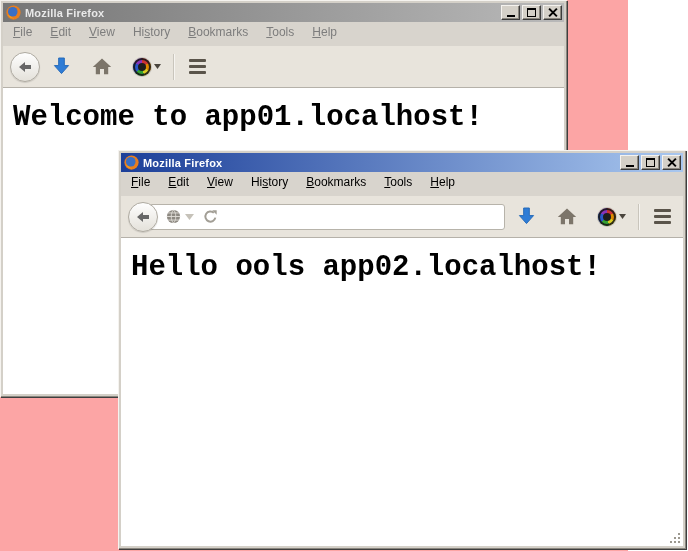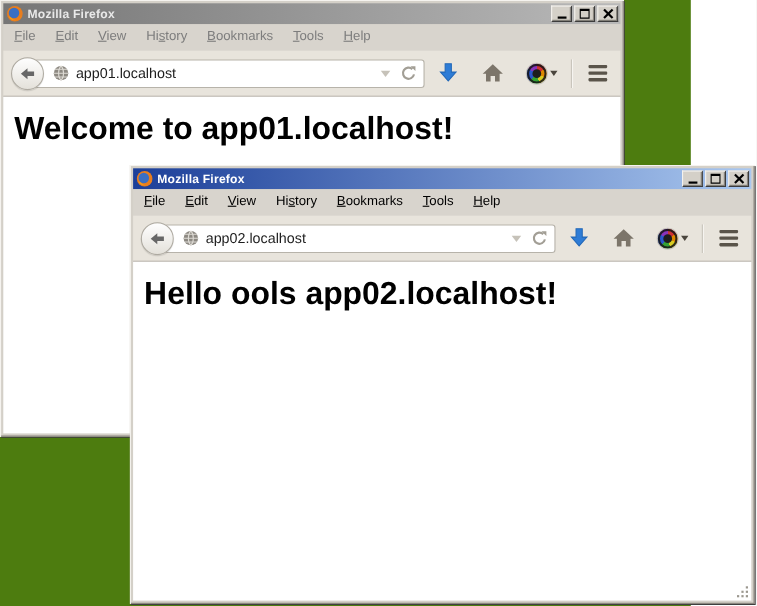--- a/index.html
+++ b/index.html
@@ -1,18 +1,18 @@
 <!DOCTYPE html>
 <html><head>
 <meta charset="utf-8">
 <style>
   * { box-sizing: border-box; margin: 0; padding: 0; }
   html,body { width:688px; height:551px; overflow:hidden; }
   body { font-family:"Liberation Sans", sans-serif; background:#ffffff; }
-  .stage { position:relative; width:628px; height:551px; background:#4d7c0f; }
+  .stage { position:relative; width:628px; height:551px; background:#fca5a5; }
 
   
   .window {
     position:absolute; display:flex; flex-direction:column;
     background:#d4d0c8; padding:3px;
     box-shadow: inset 1px 1px 0 #f5f3ef, inset -1px -1px 0 #8a867e, 1px 1px 0 #3f3f3f;
   }
   .win-back  { left:0;   top:0;   width:567px; height:397px; }
   .win-front { left:118px; top:150px; width:568px; height:399px; }
 
@@ -87,21 +87,21 @@
   }
   .wheel::after { content:""; position:absolute; inset:5px; border-radius:50%; background:#1d1d1d; }
   .i-caret { margin:0 8px 0 3px; display:flex; }
   .sep { width:1px; height:26px; background:#c9c5bc; box-shadow:1px 0 0 #f6f4f0; margin:0 9px 0 4px; }
   .burger { display:flex; flex-direction:column; gap:3px; margin:0 5px 0 6px; }
   .burger i { width:17px; height:3px; background:#5a544a; border-radius:1px; }
 
   
   .content { flex:1; background:#ffffff; position:relative; overflow:hidden; }
   .content h1 {
-    font-family:Liberation Sans, sans-serif; font-weight:bold;
+    font-family:Liberation Mono, monospace; font-weight:bold;
     font-size:29px; color:#000000; margin:13px 0 0 10px; white-space:nowrap;
   }
   .grip { position:absolute; right:2px; bottom:2px; width:13px; height:13px; }
   .grip i { position:absolute; width:2px; height:2px; background:#9c988f; box-shadow:1px 1px 0 #ffffff; }
   .grip i:nth-child(1){ right:1px;  bottom:9px; }
   .grip i:nth-child(2){ right:1px;  bottom:5px; }
   .grip i:nth-child(3){ right:5px;  bottom:5px; }
   .grip i:nth-child(4){ right:1px;  bottom:1px; }
   .grip i:nth-child(5){ right:5px;  bottom:1px; }
   .grip i:nth-child(6){ right:9px;  bottom:1px; }
@@ -141,38 +141,20 @@
       <span class="menu-item"><i></i><u>T</u><i>ools</i></span>
       <span class="menu-item"><i></i><u>H</u><i>elp</i></span>
     </div>
 
     <div class="navbar">
       <span class="nav-back">
         <svg width="14" height="12" viewBox="0 0 14 12">
             <path d="M1 6 L7 1 V4 H13 V8 H7 V11 Z" fill="#676767"></path>
           </svg>
       </span>
-      <span class="urlbar">
-        <svg width="15" height="15" viewBox="0 0 16 16">
-          <circle cx="8" cy="8" r="7" fill="#8d8982"></circle>
-          <path d="M1 8 h14 M8 1 c-3.2 3.2 -3.2 10.8 0 14 M8 1 c3.2 3.2 3.2 10.8 0 14 M2.2 4.2 h11.6 M2.2 11.8 h11.6" stroke="#dedbd5" stroke-width="1" fill="none"></path>
-        </svg>
-        <span class="url-text">app01.localhost</span>
-        <span class="url-drop">
-          <svg width="9" height="6" viewBox="0 0 9 6">
-              <path d="M0 0 H9 L4.5 6 Z" fill="#c6c2b9"></path>
-            </svg>
-        </span>
-        <span class="nav-icon">
-          <svg width="15" height="15" viewBox="0 0 16 16">
-            <path d="M13.2 9.2 A5.4 5.4 0 1 1 11.6 4.1" fill="none" stroke="#a29e95" stroke-width="2.1"></path>
-            <path d="M9.8 1.2 H14.6 V6 Z" fill="#a29e95"></path>
-          </svg>
-        </span>
-      </span>
       <span class="nav-icon i-download">
         <svg width="17" height="19" viewBox="0 0 18 20">
             <path d="M6 1 H12 V9 H16.5 L9 17.5 L1.5 9 H6 Z" fill="#2e7cd6" stroke="#2368b8" stroke-width="1"></path>
           </svg>
       </span>
       <span class="nav-icon i-home">
         <svg width="20" height="17" viewBox="0 0 20 17">
             <path d="M10 0.5 L0.8 9 H3.8 V16.2 H8 V11 H12 V16.2 H16.2 V9 H19.2 Z" fill="#7c756a"></path>
           </svg>
       </span>
@@ -232,21 +214,20 @@
       <span class="nav-back">
         <svg width="14" height="12" viewBox="0 0 14 12">
             <path d="M1 6 L7 1 V4 H13 V8 H7 V11 Z" fill="#676767"></path>
           </svg>
       </span>
       <span class="urlbar">
         <svg width="15" height="15" viewBox="0 0 16 16">
           <circle cx="8" cy="8" r="7" fill="#8d8982"></circle>
           <path d="M1 8 h14 M8 1 c-3.2 3.2 -3.2 10.8 0 14 M8 1 c3.2 3.2 3.2 10.8 0 14 M2.2 4.2 h11.6 M2.2 11.8 h11.6" stroke="#dedbd5" stroke-width="1" fill="none"></path>
         </svg>
-        <span class="url-text">app02.localhost</span>
         <span class="url-drop">
           <svg width="9" height="6" viewBox="0 0 9 6">
               <path d="M0 0 H9 L4.5 6 Z" fill="#c6c2b9"></path>
             </svg>
         </span>
         <span class="nav-icon">
           <svg width="15" height="15" viewBox="0 0 16 16">
             <path d="M13.2 9.2 A5.4 5.4 0 1 1 11.6 4.1" fill="none" stroke="#a29e95" stroke-width="2.1"></path>
             <path d="M9.8 1.2 H14.6 V6 Z" fill="#a29e95"></path>
           </svg>

